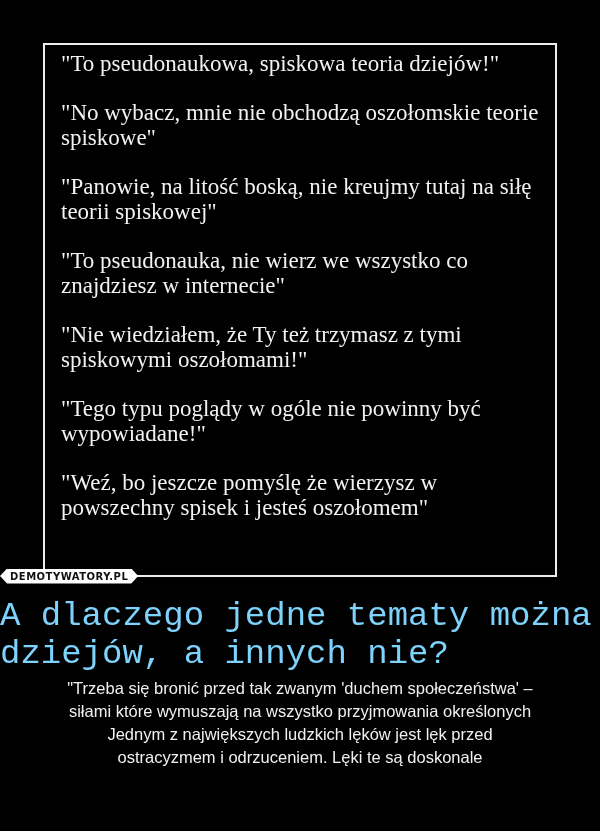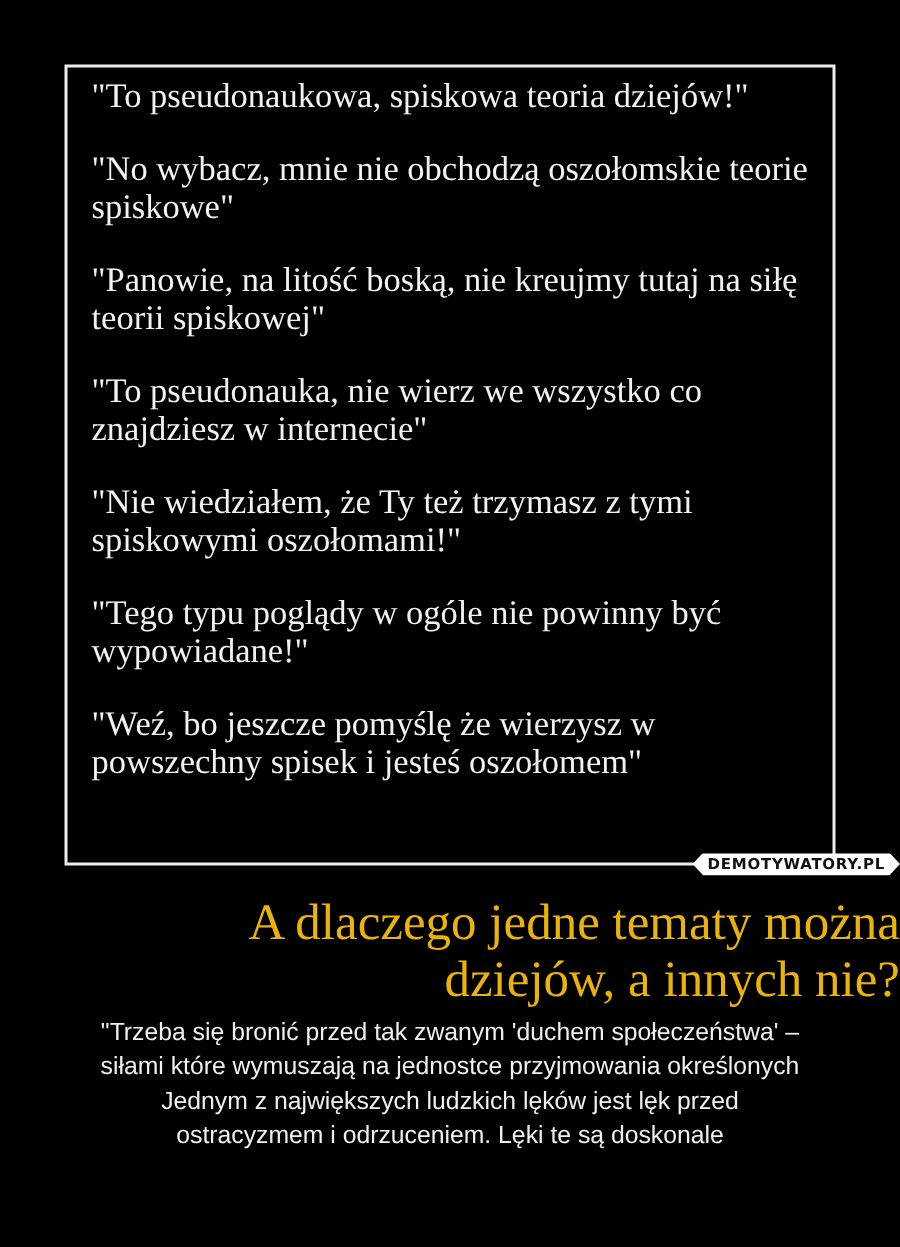--- a/index.html
+++ b/index.html
@@ -9,32 +9,32 @@
       border: 2px solid #ededed; background: #000; box-sizing: content-box;
     }
     .quotes {
       position: absolute; left: 16px; top: 6px; right: 10px;
       font-family: "Liberation Serif", serif; font-size: 23px; line-height: 25px;
       color: #f2f2f2;
     }
     .quote { margin: 0 0 24px 0; }
     .watermark-wrap {
       position: absolute; left: 0; right: 0; top: 568px; height: 16px;
-      display: flex; justify-content: flex-end; align-items: center;
+      display: flex; justify-content: flex-start; align-items: center;
     }
     .watermark {
       background: #fff; color: #111; font-family: "DejaVu Sans", sans-serif;
       font-weight: bold; font-size: 10px; letter-spacing: 0.5px;
       padding: 1px 10px; height: 13px; line-height: 13px;
       clip-path: polygon(7px 0, calc(100% - 7px) 0, 100% 50%, calc(100% - 7px) 100%, 7px 100%, 0 50%);
     }
     .title {
-      position: absolute; left: 0; right: 0; top: 597px; text-align: right;
-      font-family: Liberation Serif, serif; font-size: 34px; line-height: 38px;
-      color: #eab308;
+      position: absolute; left: 0; right: 0; top: 597px; text-align: left;
+      font-family: Liberation Mono, monospace; font-size: 34px; line-height: 38px;
+      color: #7dd3fc;
     }
     .caption {
       position: absolute; left: 20px; right: 20px; top: 677px; text-align: center;
       font-family: "Liberation Sans", sans-serif; font-size: 16.5px; line-height: 23px;
       color: #f0f0f0;
     }
     .caption div { white-space: nowrap; }
   </style>
 </head>
 <body>
@@ -55,16 +55,16 @@
   <span class="watermark">DEMOTYWATORY.PL</span>
 </div>
 
 <div class="title">
   <div>A dlaczego jedne tematy można</div>
   <div>dziejów, a innych nie?</div>
 </div>
 
 <div class="caption">
   <div>"Trzeba się bronić przed tak zwanym 'duchem społeczeństwa' –</div>
-  <div>siłami które wymuszają na jednostce przyjmowania określonych</div>
+  <div>siłami które wymuszają na wszystko przyjmowania określonych</div>
   <div>Jednym z największych ludzkich lęków jest lęk przed</div>
   <div>ostracyzmem i odrzuceniem. Lęki te są doskonale</div>
 </div>
 
 </body></html>

